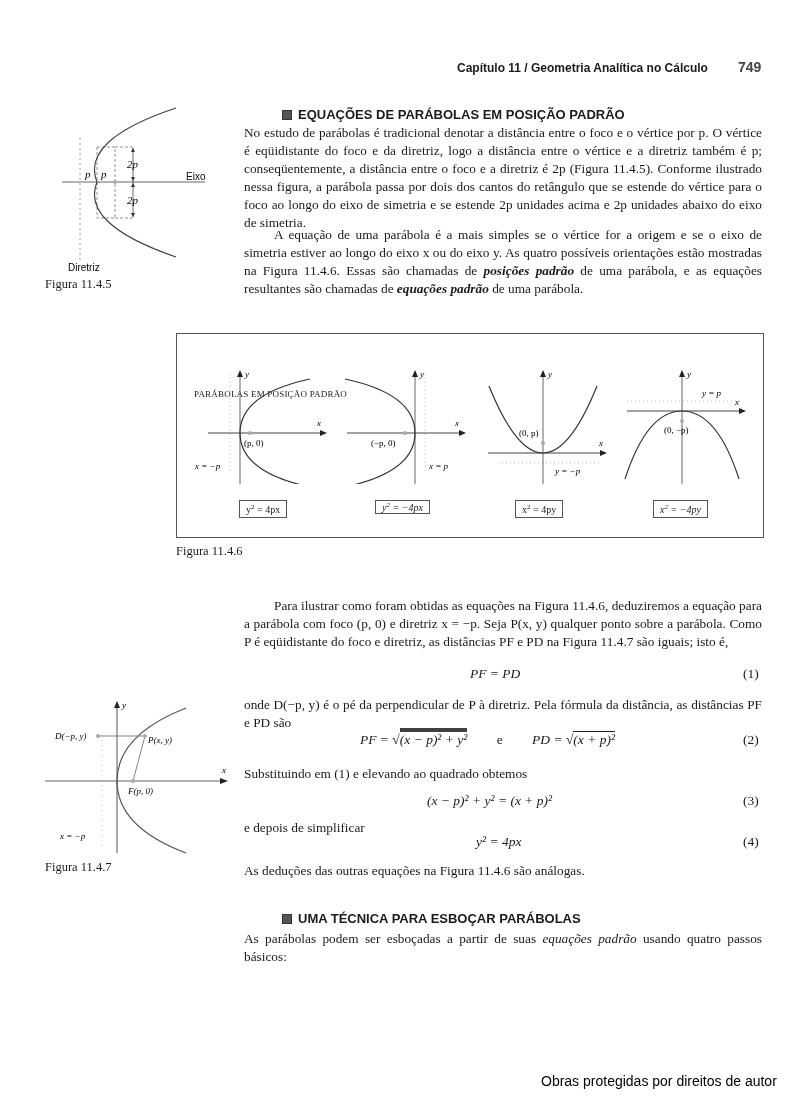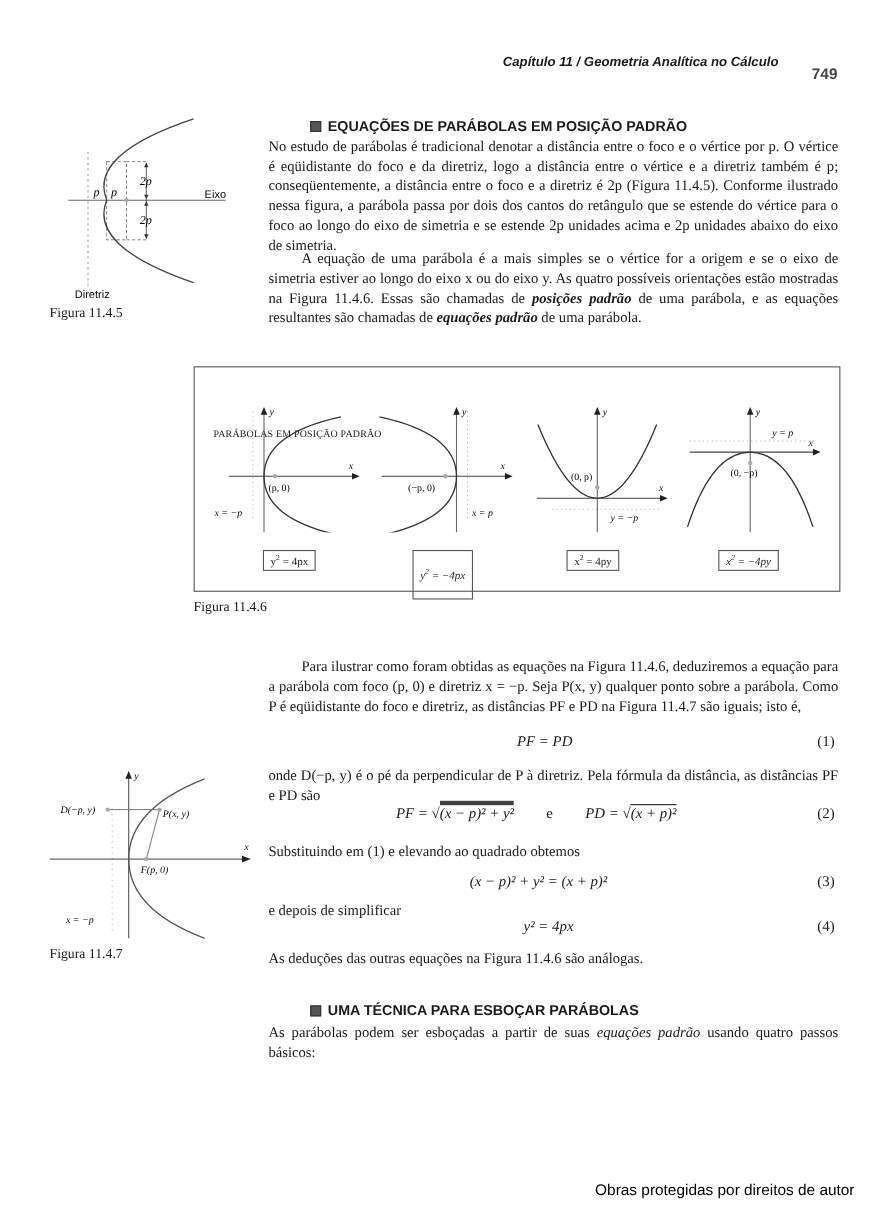--- a/index.html
+++ b/index.html
@@ -19,21 +19,21 @@
   .figbox { border:1px solid #555; box-sizing:border-box; }
   .figtitle { font-size:9px; letter-spacing:0.2px; color:#222;margin-top:40px; }
   svg text { font-family:"Liberation Serif", "DejaVu Serif", serif; }
   .sanslbl { font-family:"Liberation Sans", "DejaVu Sans", sans-serif !important; }
   .ital { font-style:italic; }
   .bi { font-style:italic; font-weight:bold; }
 </style>
 </head>
 <body>
 
-<div class="abs hdr" style="left:457px; top:49px;font-style:italic;">Capítulo 11  /  Geometria Analítica no Cálculo</div>
+<div class="abs hdr" style="left:457px; top:61px;">Capítulo 11  /  Geometria Analítica no Cálculo</div>
 <div class="abs pgnum" style="left:738px; top:59px;">749</div>
 
 <div class="abs sec" style="left:244px; top:107px;">
   <span class="sq"></span><span>EQUAÇÕES DE PARÁBOLAS EM POSIÇÃO PADRÃO</span>
 </div>
 
 <div class="abs para" style="left:244px; top:124px; width:518px;">No estudo de parábolas é tradicional denotar a distância entre o foco e o vértice por p. O vértice é eqüidistante do foco e da diretriz, logo a distância entre o vértice e a diretriz também é p; conseqüentemente, a distância entre o foco e a diretriz é 2p (Figura 11.4.5). Conforme ilustrado nessa figura, a parábola passa por dois dos cantos do retângulo que se estende do vértice para o foco ao longo do eixo de simetria e se estende 2p unidades acima e 2p unidades abaixo do eixo de simetria.</div>
 
 <div class="abs para indent" style="left:244px; top:226px; width:518px;">
   <span>A equação de uma parábola é a mais simples se o vértice for a origem e se o eixo de simetria estiver ao longo do eixo x ou do eixo y. As quatro possíveis orientações estão mostradas na Figura 11.4.6. Essas são chamadas de </span><span class="bi">posições padrão</span><span> de uma parábola, e as equações resultantes são chamadas de </span><span class="bi">equações padrão</span><span> de uma parábola.</span>
@@ -87,21 +87,21 @@
     <polygon points="129,69 122,66 122,72" fill="#222"></polygon>
     <line x1="78" y1="10" x2="78" y2="120" stroke="#666" stroke-width="1"></line>
     <polygon points="78,6 75,13 81,13" fill="#222"></polygon>
     <path d="M 8 15 Q 78 30 78 69 Q 78 108 8 123" fill="none" stroke="#333" stroke-width="1.2"></path>
     <circle cx="68" cy="69" r="2" fill="#aaa"></circle>
     <text x="83" y="13" font-size="9" font-style="italic">y</text>
     <text x="118" y="62" font-size="9" font-style="italic">x</text>
     <text x="34" y="82" font-size="9">(−p, 0)</text>
     <text x="92" y="105" font-size="9" font-style="italic">x = p</text>
   </svg>
-  <div class="abs" style="left:198px; top:166px; border:1px solid #555; padding:15px 6px; font-size:10px; font-style:italic;">
+  <div class="abs" style="left:198px; top:166px; border:1px solid #555; padding:0 6px; font-size:10px; font-style:italic;">
     <span>y</span><sup style="font-size:7px;">2</sup><span> = −4px</span>
   </div>
 
   <svg class="abs" style="left:305px; top:30px;" width="140" height="120">
     <line x1="20" y1="99" x2="120" y2="99" stroke="#aaa" stroke-width="0.8" stroke-dasharray="1,3"></line>
     <line x1="6" y1="89" x2="121" y2="89" stroke="#444" stroke-width="1"></line>
     <polygon points="125,89 118,86 118,92" fill="#222"></polygon>
     <line x1="61" y1="10" x2="61" y2="120" stroke="#666" stroke-width="1"></line>
     <polygon points="61,6 58,13 64,13" fill="#222"></polygon>
     <path d="M 7 22 Q 34 89 61 89 Q 88 89 115 22" fill="none" stroke="#333" stroke-width="1.2"></path>

